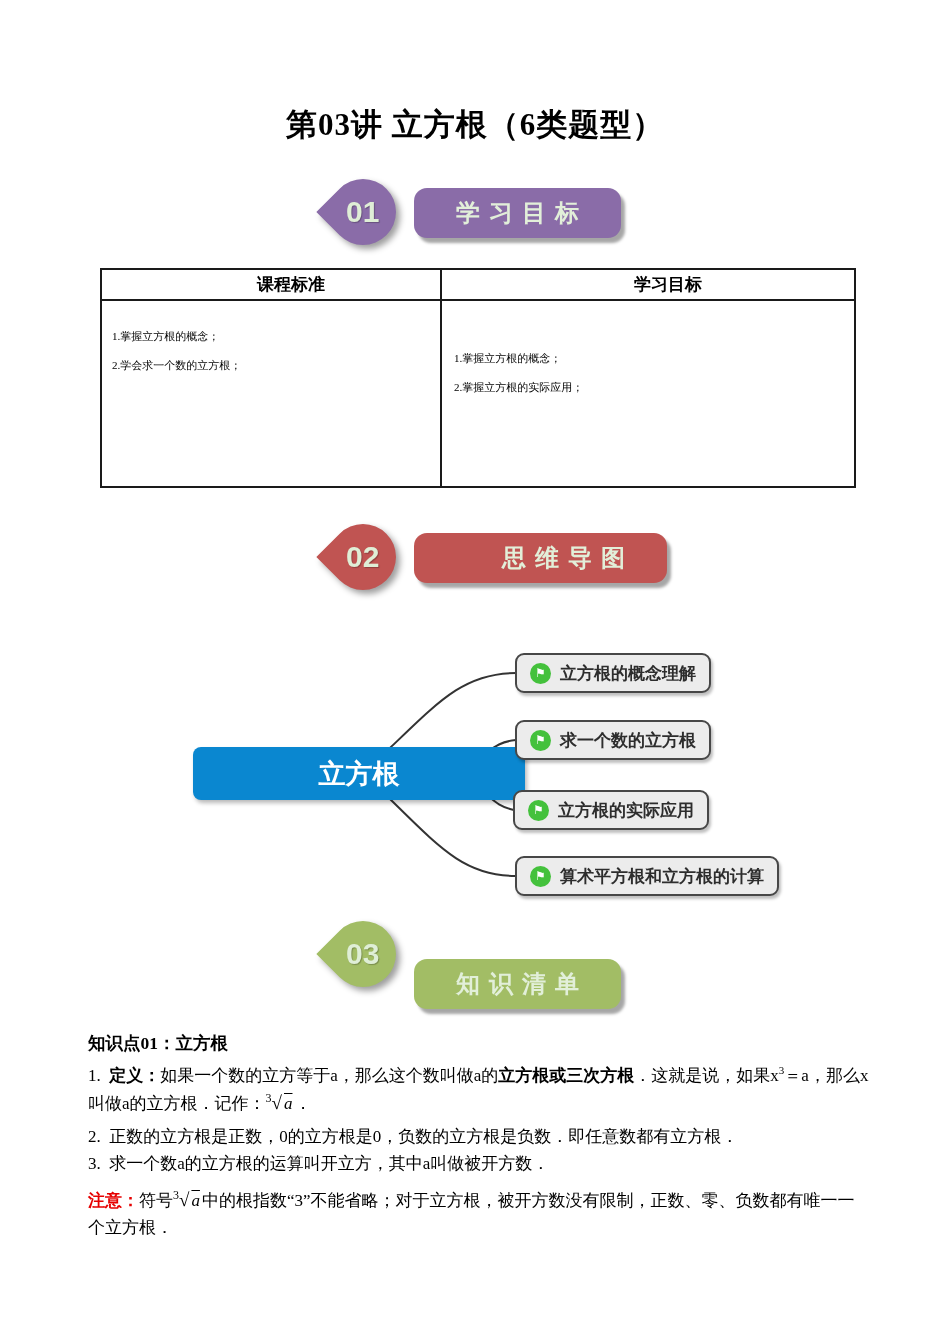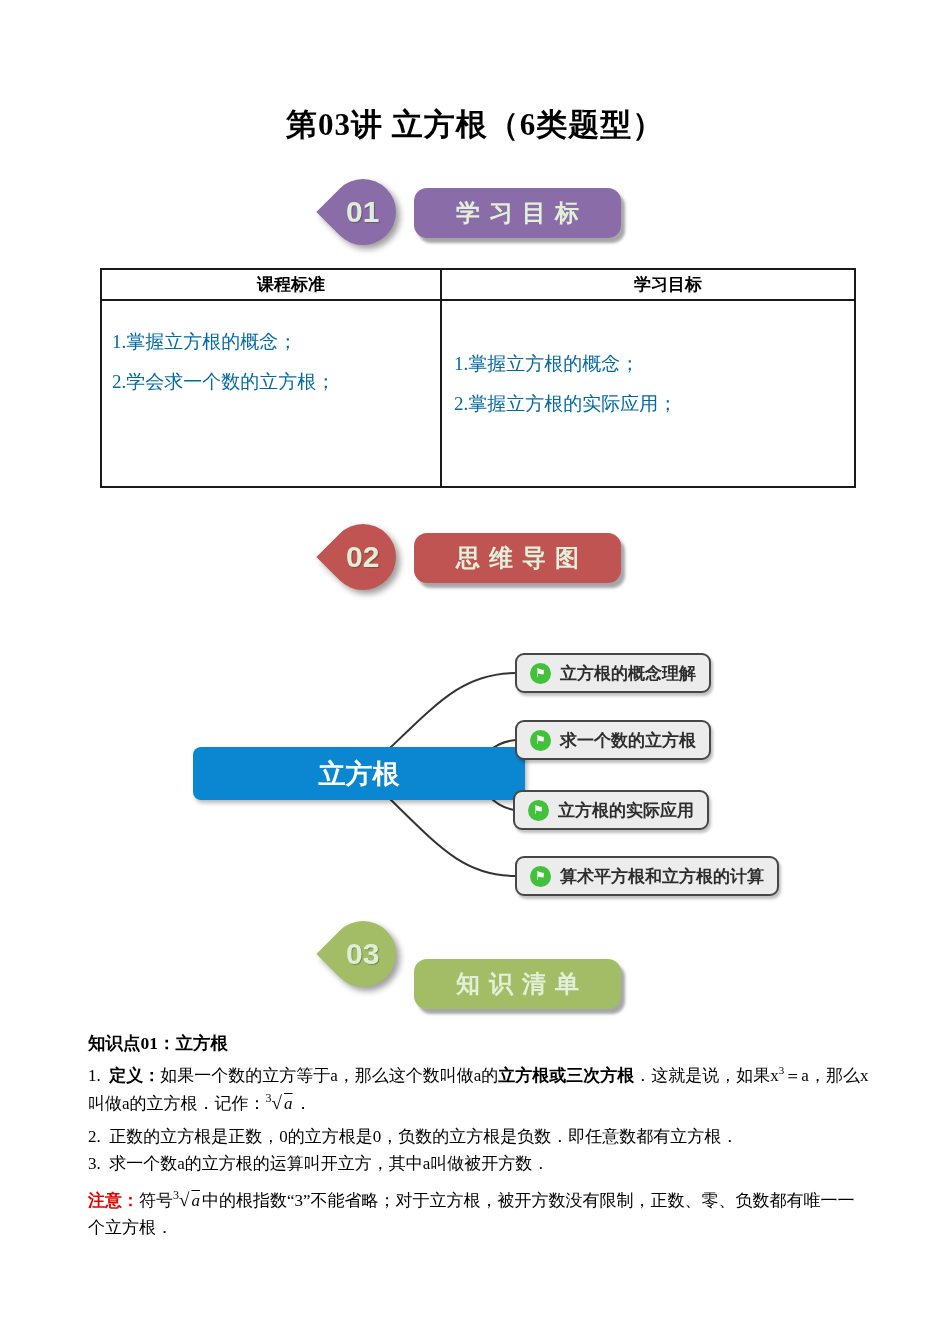--- a/index.html
+++ b/index.html
@@ -36,38 +36,38 @@
     position:absolute; width:207px; height:50px; border-radius:13px;
     display:flex; align-items:center; justify-content:center;
     font-family:"Liberation Sans","DejaVu Sans",sans-serif;
     font-weight:bold; font-size:24px; color:#e2efd9;
     letter-spacing:9px; text-indent:9px;
     box-shadow:4px 5px 3px rgba(0,0,0,.35);
   }
   .b1-tear { left:330px; top:179px; } .b1-tear .tear { background:var(--purple); }
   .b1-pill { left:414px; top:188px; background:var(--purple); }
   .b2-tear { left:330px; top:524px; } .b2-tear .tear { background:var(--red); }
-  .b2-pill { left:414px; top:533px; background:var(--red); }
+  .b2-pill { left:414px; top:533px; background:var(--red);padding-left:46px; }
   .b3-tear { left:330px; top:921px; } .b3-tear .tear { background:var(--olive); }
   .b3-pill { left:414px; top:930px; background:var(--olive);margin-top:29px; }
 
   
   .obj-table {
     position:absolute; left:100px; top:268px; width:752px; height:216px;
     border:2px solid #1a1a1a;
     display:grid; grid-template-columns:340px 1fr; grid-template-rows:31px 1fr;
   }
   .obj-th {
     display:flex; align-items:center; justify-content:center;
     font-weight:bold; font-size:17px; color:#000;
     border-bottom:2px solid #1a1a1a;
     padding-left:40px;
   }
   .col-first { border-right:2px solid #1a1a1a; }
-  .obj-td { font-size:19px; color:#0369a1; }
+  .obj-td { font-size:11px; color:#000000; }
   .obj-td.td-left  { padding:28px 8px 0 10px; }
   .obj-td.td-right { padding:50px 8px 0 12px; }
   .cell-line { margin-bottom:14px; }
 
   
   .mm-links { position:absolute; left:0; top:0; pointer-events:none; }
   .mm-root {
     position:absolute; left:193px; top:747px; width:332px; height:53px;
     background:var(--blue); border-radius:8px;
     display:flex; align-items:center; justify-content:center;

